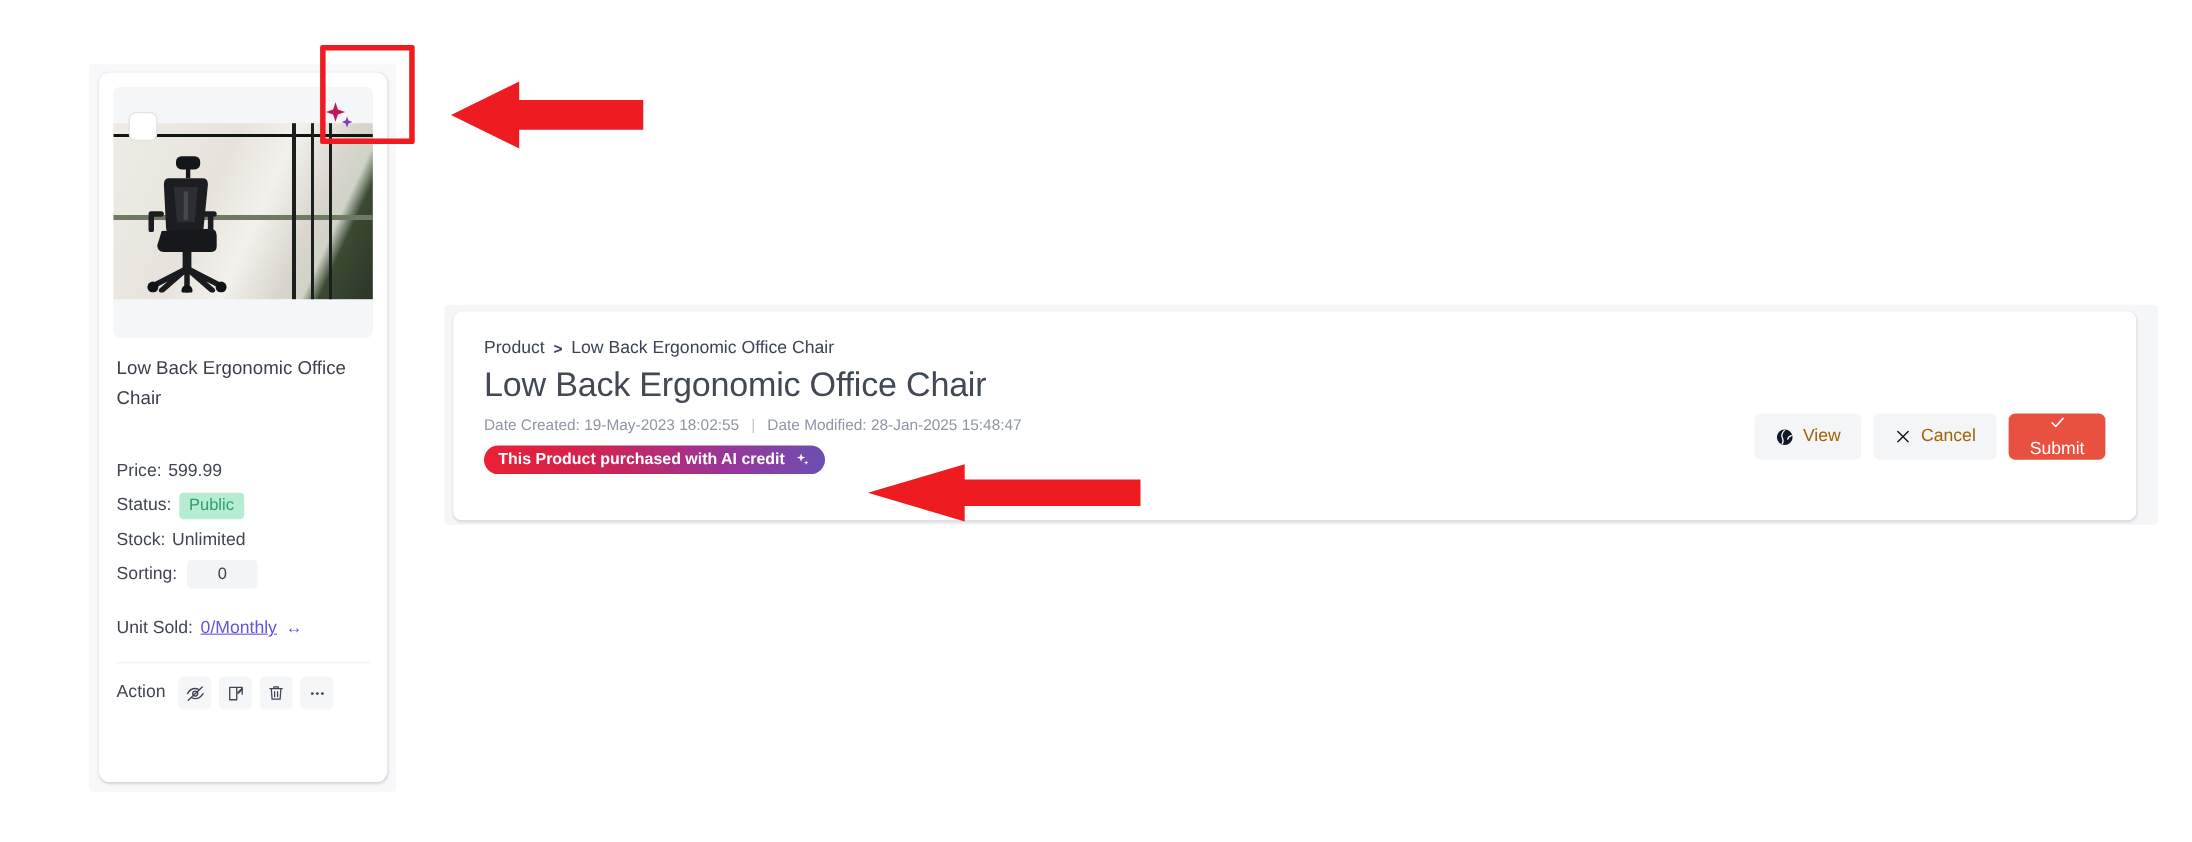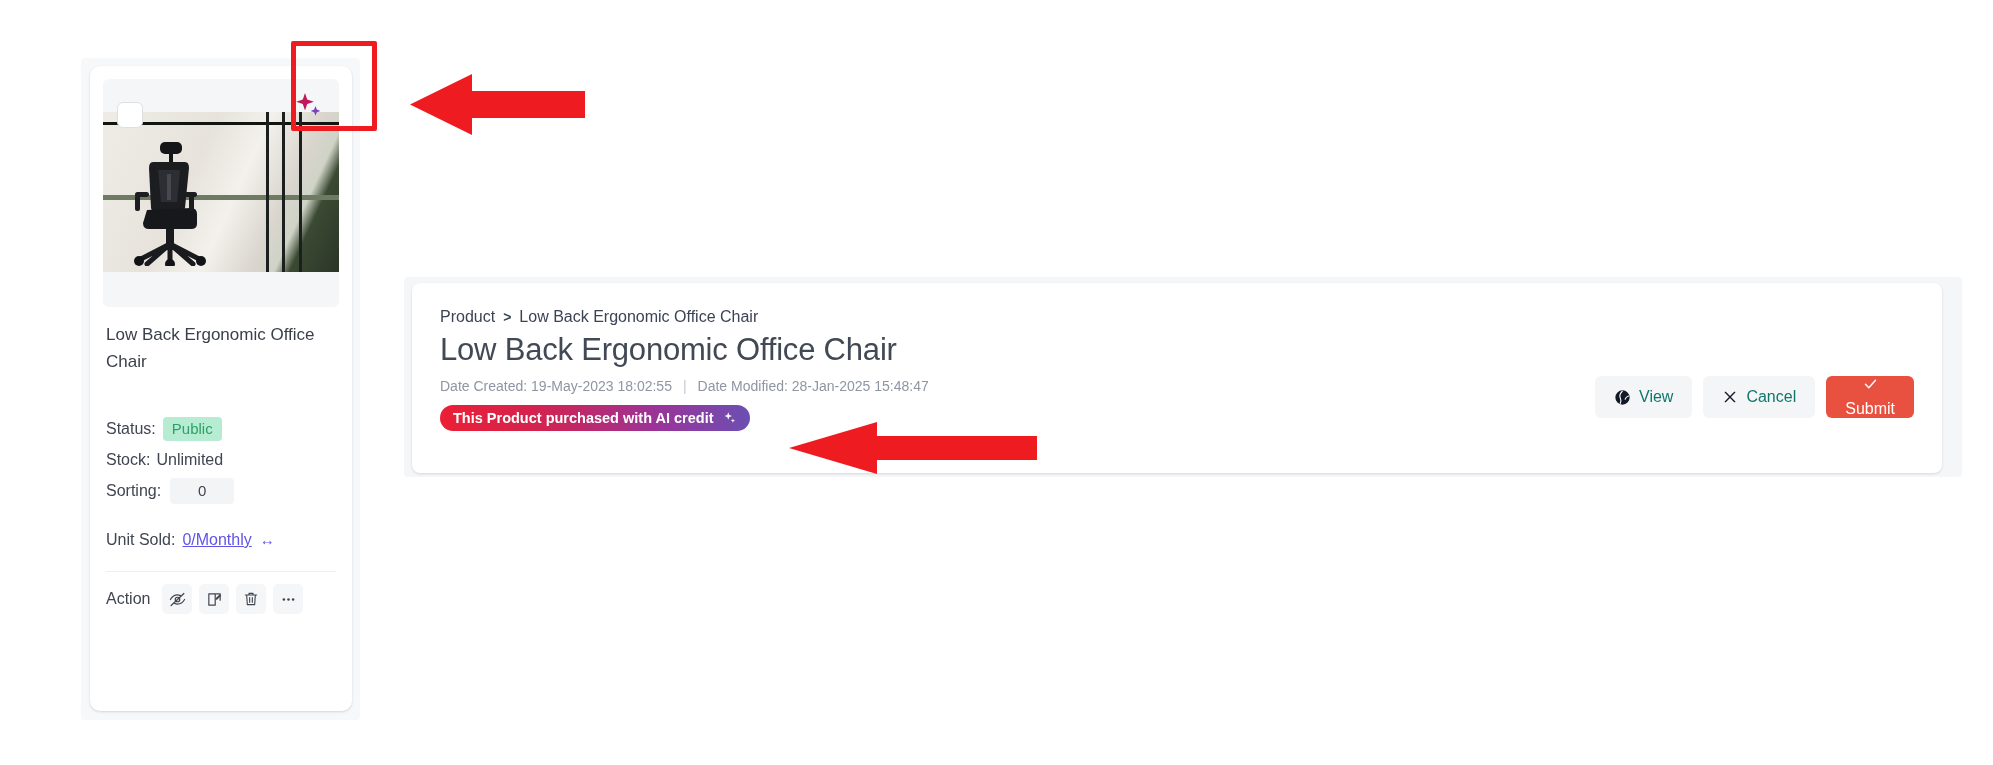--- a/index.html
+++ b/index.html
@@ -190,21 +190,21 @@
     gap: 8px;
     height: 42px;
     padding: 0 19px;
     border-radius: 6px;
     font-size: 16px;
     font-weight: 400;
     border: none;
     cursor: pointer;
     font-family: "Liberation Sans", sans-serif;
   }
-  .btn-light { background: #f4f5f7; color: #0f766e; }
+  .btn-light { background: #f4f5f7; color: #a16207; }
   .btn-primary { background: #e8503f; color: #ffffff; flex-direction: column; }
 
   
   .arrow { position: absolute; z-index: 30; }
   .arrow-1 { left: 410px; top: 72px; width: 175px; height: 65px; }
   .arrow-2 { left: 789px; top: 420px; width: 248px; height: 56px; }
 </style>
 </head>
 <body>
 
@@ -241,20 +241,24 @@
         <path d="M13 4 L15.2 10.6 L21.8 12.8 L15.2 15 L13 21.6 L10.8 15 L4.2 12.8 L10.8 10.6 Z" fill="#c2185b"></path>
         <path d="M23.5 17 L24.8 20.6 L28.4 21.9 L24.8 23.2 L23.5 26.8 L22.2 23.2 L18.6 21.9 L22.2 20.6 Z" fill="#7b3fbf"></path>
       </svg>
     </div>
 
     <div class="card-body">
       <div class="prod-title">Low Back Ergonomic Office Chair</div>
 
       <div class="meta">
 
+        <div class="meta-row">
+          <span class="meta-label">Price:</span>
+          <span style="margin-left:6px">599.99</span>
+        </div>
 
         <div class="meta-row">
           <span class="meta-label">Status:</span>
           <span class="pill-public">Public</span>
         </div>
 
         <div class="meta-row">
           <span class="meta-label">Stock:</span>
           <span style="margin-left:6px">Unlimited</span>
         </div>

